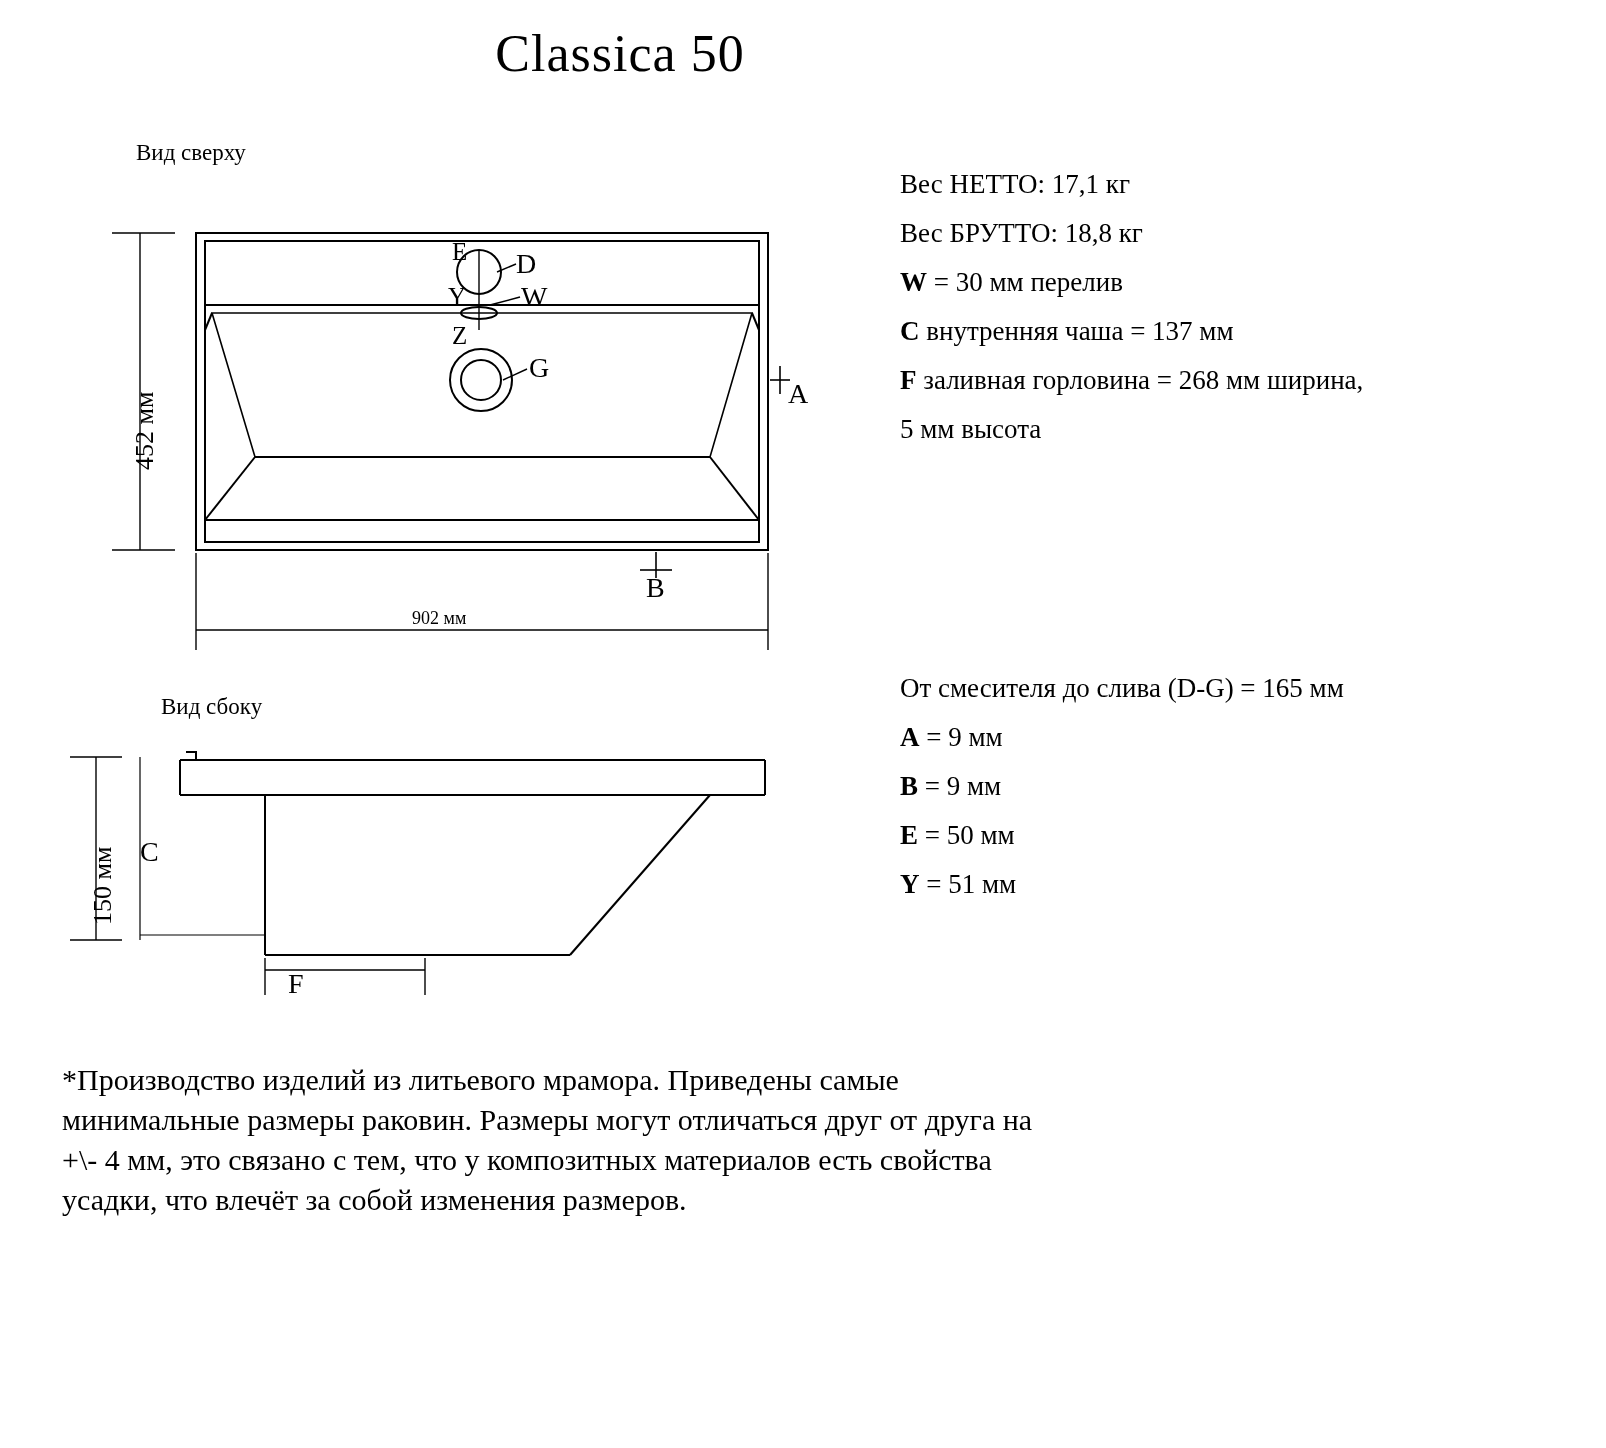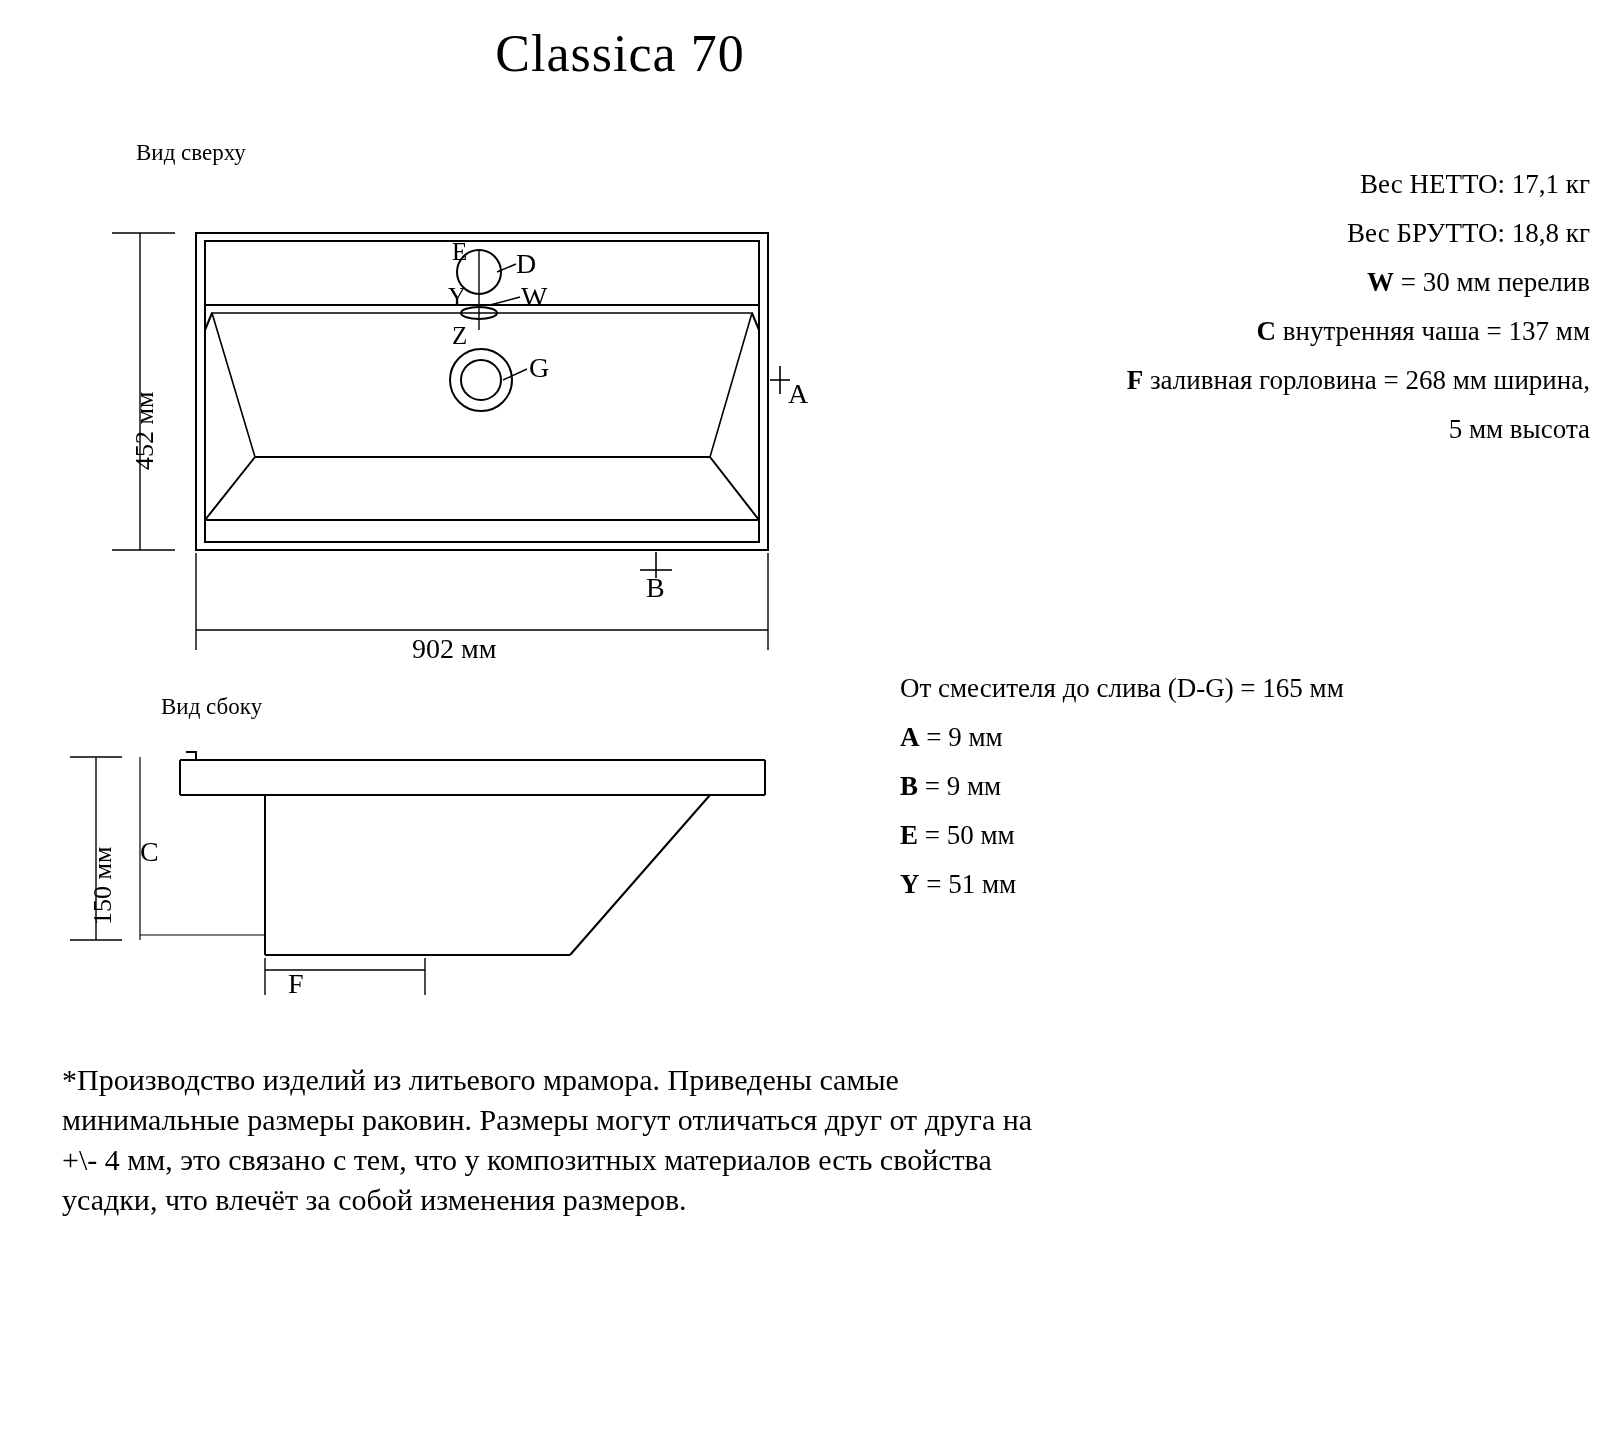--- a/index.html
+++ b/index.html
@@ -41,21 +41,21 @@
 
   
   #specs {
     position: absolute;
     left: 900px;
     top: 160px;
     width: 690px;
     font-size: 27px;
     line-height: 49px;
   }
-  #specs .spec-line { white-space: nowrap; text-align: right; }
+  #specs .spec-line { white-space: nowrap; }
   #specs .spec-line .ltr { font-weight: bold; }
   #specs-2 {
     position: absolute;
     left: 900px;
     top: 664px;
     width: 690px;
     font-size: 27px;
     line-height: 49px;
     font-family: Liberation Serif, serif;
   }
@@ -72,34 +72,33 @@
   }
   .vert-dim {
     position: absolute;
     font-size: 26px;
     transform: rotate(-90deg);
     transform-origin: left top;
     white-space: nowrap;
   }
   .dim-text {
     position: absolute;
-    font-size: 28px;
+    font-size: 18px;
     white-space: nowrap;
-    margin-top: 25px;
   }
   .letter {
     position: absolute;
     font-size: 25px;
     white-space: nowrap;
   }
 </style>
 </head>
 <body>
 
-<div id="page-title">Classica  70</div>
+<div id="page-title">Classica  50</div>
 
 <div class="view-label" id="top-view-label">Вид сверху</div>
 <div class="view-label" id="side-view-label">Вид сбоку</div>
 
 <svg id="drawing" width="900" height="1060">
   <g stroke="#000000" fill="none" stroke-width="2">
 
     <rect x="196" y="233" width="572" height="317"></rect>
 
     <rect x="205" y="241" width="554" height="301"></rect>

